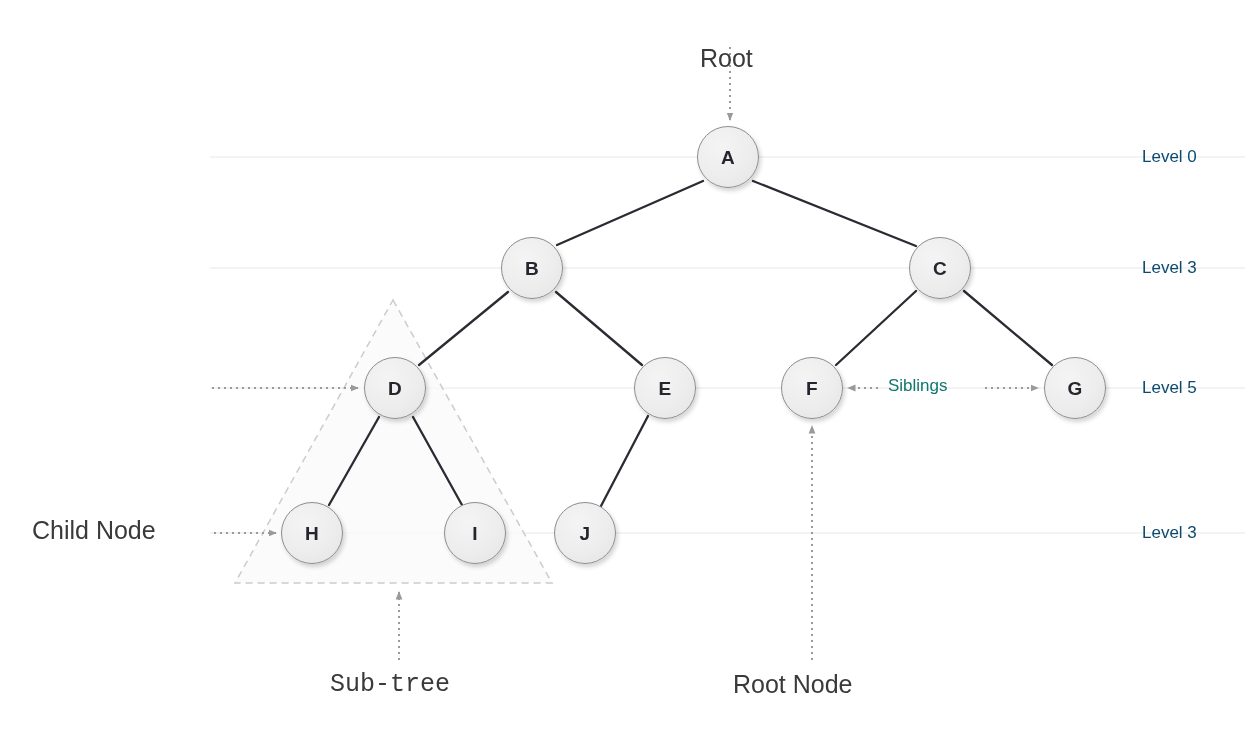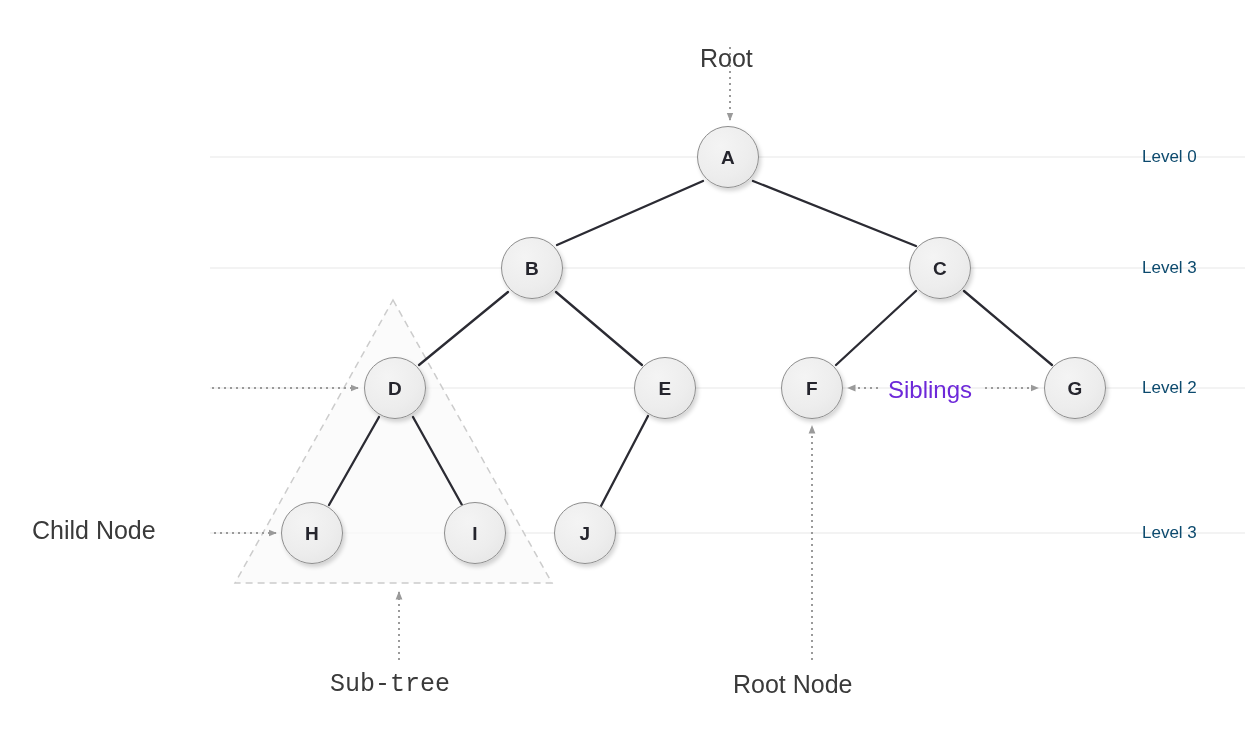--- a/index.html
+++ b/index.html
@@ -45,22 +45,22 @@
   }
   .annot {
     position: absolute;
     font-size: 25px;
     color: #3a3a3a;
     white-space: nowrap;
     z-index: 6;
   }
   .annot-small {
     position: absolute;
-    font-size: 24px;
-    color: #6d28d9;
+    font-size: 17px;
+    color: #0f766e;
     white-space: nowrap;
     z-index: 6;
   }
   .level-label {
     position: absolute;
     font-size: 17px;
     color: #0c4a6e;
     white-space: nowrap;
     z-index: 6;
   }
@@ -144,16 +144,16 @@
   </div>
 
   <div class="annot" style="left:700px; top:16px;margin-top:28px;">Root</div>
   <div class="annot" style="left:32px; top:516px;">Child Node</div>
   <div class="annot-small" style="left:888px; top:376px;">Siblings</div>
   <div class="annot" style="left:330px; top:670px;font-family:Liberation Mono, monospace;">Sub-tree</div>
   <div class="annot" style="left:733px; top:670px;">Root Node</div>
 
   <div class="level-label" style="left:1142px; top:147px;">Level 0</div>
   <div class="level-label" style="left:1142px; top:258px;">Level 3</div>
-  <div class="level-label" style="left:1142px; top:378px;">Level 2</div>
+  <div class="level-label" style="left:1142px; top:378px;">Level 5</div>
   <div class="level-label" style="left:1142px; top:523px;">Level 3</div>
 
 </div>
 
 </body></html>

